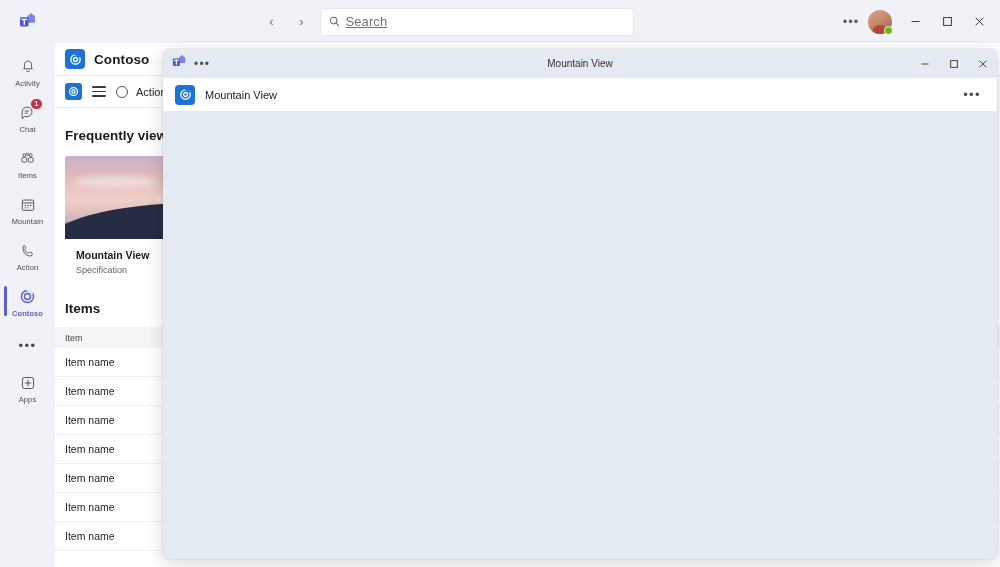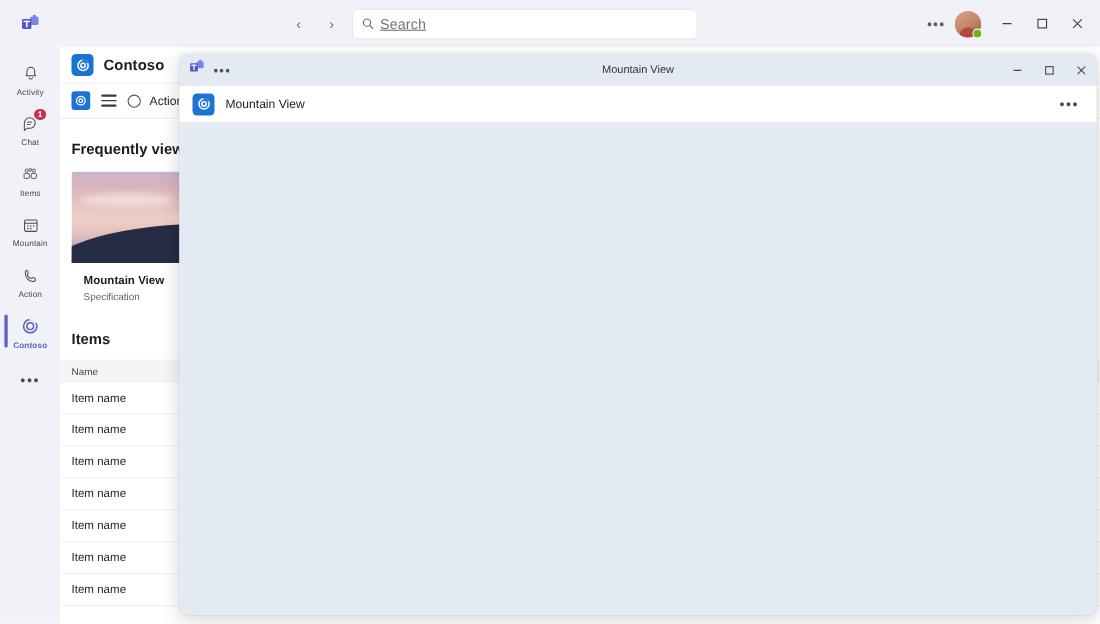--- a/index.html
+++ b/index.html
@@ -366,20 +366,30 @@
           <circle cx="9" cy="9" r="6.4" fill="none" stroke="#5b5fc7" stroke-width="1.5"></circle>
           <circle cx="9" cy="9" r="3.2" fill="none" stroke="#5b5fc7" stroke-width="1.5"></circle>
           <path d="M9 2.6a6.4 6.4 0 0 1 5.1 2.6" fill="none" stroke="#f0f2f8" stroke-width="1.8" stroke-linecap="round"></path>
         </svg>
       </div>
       <div class="ri-label">Contoso</div>
     </div>
 
     <div class="rail-dots">•••</div>
 
+    <div class="rail-item">
+      <div class="ri-icon">
+        <svg width="16" height="16" viewBox="0 0 18 18">
+          <rect x="2.8" y="2.8" width="12.4" height="12.4" rx="2.2" fill="none" stroke="#494b51" stroke-width="1.05"></rect>
+          <line x1="9" y1="5.8" x2="9" y2="12.2" stroke="#494b51" stroke-width="1.05" stroke-linecap="round"></line>
+          <line x1="5.8" y1="9" x2="12.2" y2="9" stroke="#494b51" stroke-width="1.05" stroke-linecap="round"></line>
+        </svg>
+      </div>
+      <div class="ri-label">Apps</div>
+    </div>
 
   </div>
 
   <div class="content">
 
     <div class="app-header">
       <div class="contoso-tile">
         <svg width="13" height="13" viewBox="0 0 14 14">
           <circle cx="7" cy="7" r="5" fill="none" stroke="#ffffff" stroke-width="1.5"></circle>
           <circle cx="7" cy="7" r="2.1" fill="none" stroke="#ffffff" stroke-width="1.5"></circle>
@@ -421,21 +431,21 @@
         <div class="ridge"></div>
       </div>
       <div class="card-title">Mountain View</div>
       <div class="card-sub">Specification</div>
     </div>
 
     <div class="items-title">Items</div>
 
     <div class="table">
       <div class="th">
-        <span>Name</span>
+        <span>Item</span>
       </div>
       <div class="tr">
           <span>Item name</span>
         </div>
       <div class="tr">
           <span>Item name</span>
         </div>
       <div class="tr">
           <span>Item name</span>
         </div>

